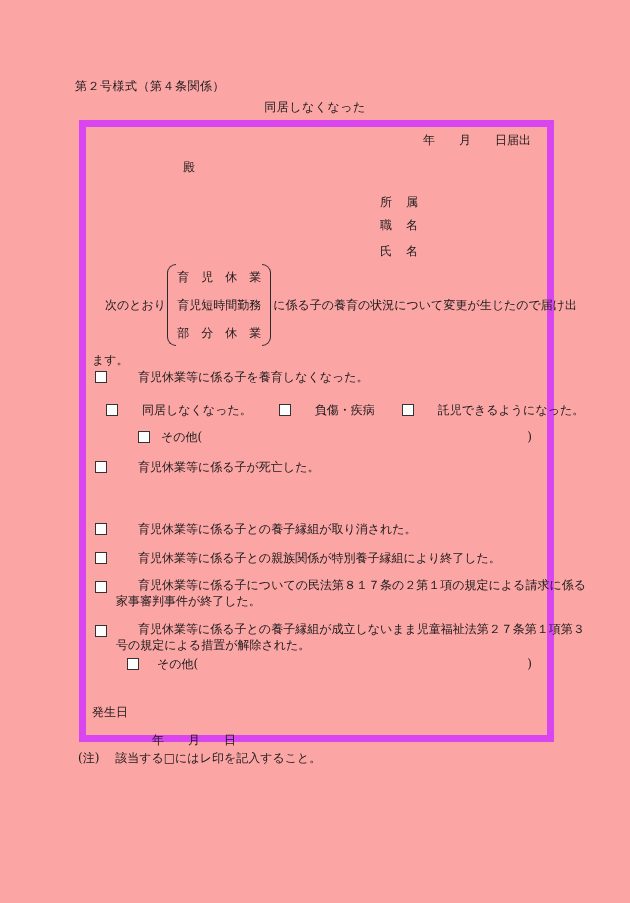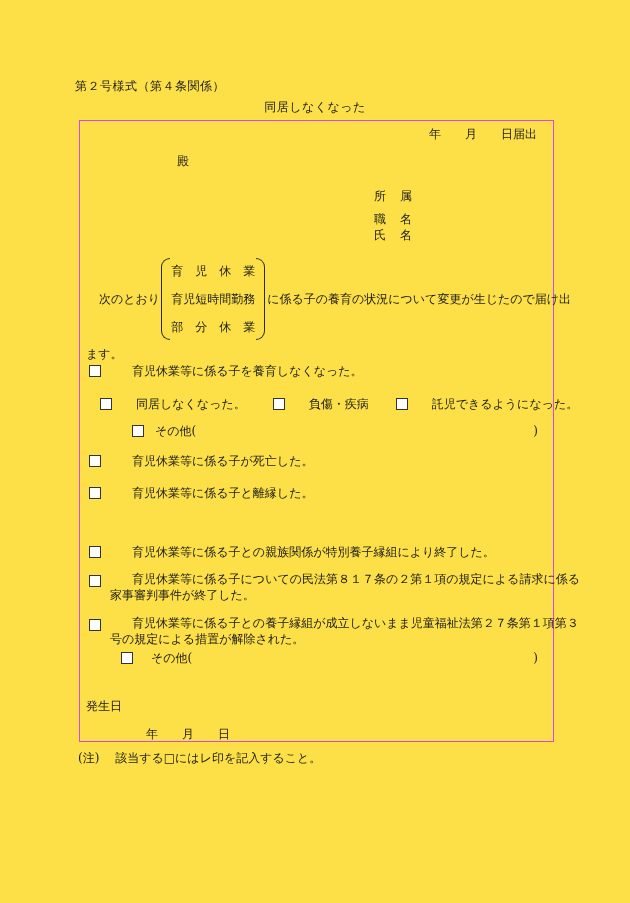--- a/index.html
+++ b/index.html
@@ -1,38 +1,38 @@
 <!DOCTYPE html>
 <html lang="ja"><head>
 <meta charset="utf-8">
 <style>
   html,body{margin:0;padding:0;}
   body{background:#fdfdfd;}
   .page{
     position:relative;
     width:630px;height:903px;
-    background:#fde047;
+    background:#fca5a5;
     color:#1b1b1b;
     font-family:"DejaVu Serif","Liberation Serif",serif;
     font-size:12px;
     line-height:14px;
     overflow:hidden;
   }
   .form-no{position:absolute;top:79px;left:75px;letter-spacing:.5px;}
   .title{position:absolute;top:100px;left:0;width:100%;text-align:center;letter-spacing:.5px;}
   .box{
     position:absolute;top:120px;left:79px;
     width:475px;height:622px;
-    border:1px solid #d946ef;
+    border:7px solid #d946ef;
     box-sizing:border-box;
   }
   .date-line{position:absolute;top:6px;right:16px;}
   .dono{position:absolute;top:33px;left:97px;}
   .field{position:absolute;left:294px;letter-spacing:1px;}
-  .f1{top:68px;} .f2{top:91px;} .f3{top:107px;font-family:Liberation Serif, serif;}
+  .f1{top:68px;} .f2{top:91px;} .f3{top:117px;font-family:Liberation Serif, serif;}
   .intro{
     position:absolute;top:136px;left:19px;
     display:flex;align-items:center;height:84px;white-space:nowrap;
   }
   .bk{flex:none;width:9px;height:82px;box-sizing:border-box;border:1.5px solid #2a2a2a;}
   .bk-l{border-right:none;border-radius:9px 0 0 9px;margin-left:1px;}
   .bk-r{border-left:none;border-radius:0 9px 9px 0;margin-right:2px;}
   .opts{flex:none;width:86px;text-align:center;}
   .opts div{line-height:28px;height:28px;}
   .masu{position:absolute;top:218px;left:6px;margin-top:8px;}
@@ -113,25 +113,25 @@
         <span>その他(</span>
       </span>
       <span>)</span>
     </div>
 
     <div class="row r3">
       <span class="cb"></span>
       <span>育児休業等に係る子が死亡した。</span>
     </div>
 
-    <div class="row r4">
+
+    <div class="row r5">
       <span class="cb"></span>
-      <span>育児休業等に係る子と離縁した。</span>
+      <span>育児休業等に係る子との養子縁組が取り消された。</span>
     </div>
-
 
     <div class="row r6">
       <span class="cb"></span>
       <span>育児休業等に係る子との親族関係が特別養子縁組により終了した。</span>
     </div>
 
     <div class="row r7 row2l">
       <span class="cb"></span>
       <div class="wrap">
         <div>育児休業等に係る子についての民法第８１７条の２第１項の規定による請求に係る</div>

